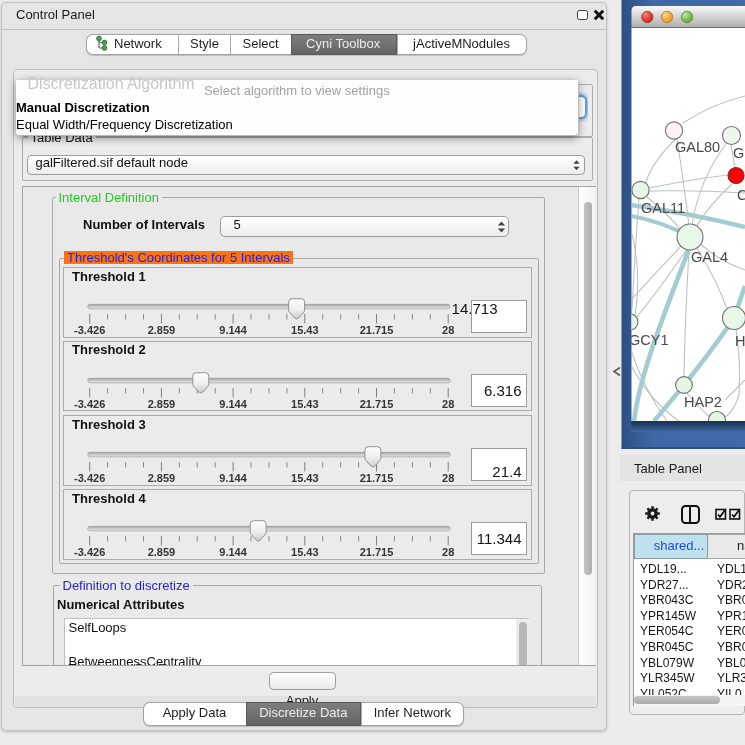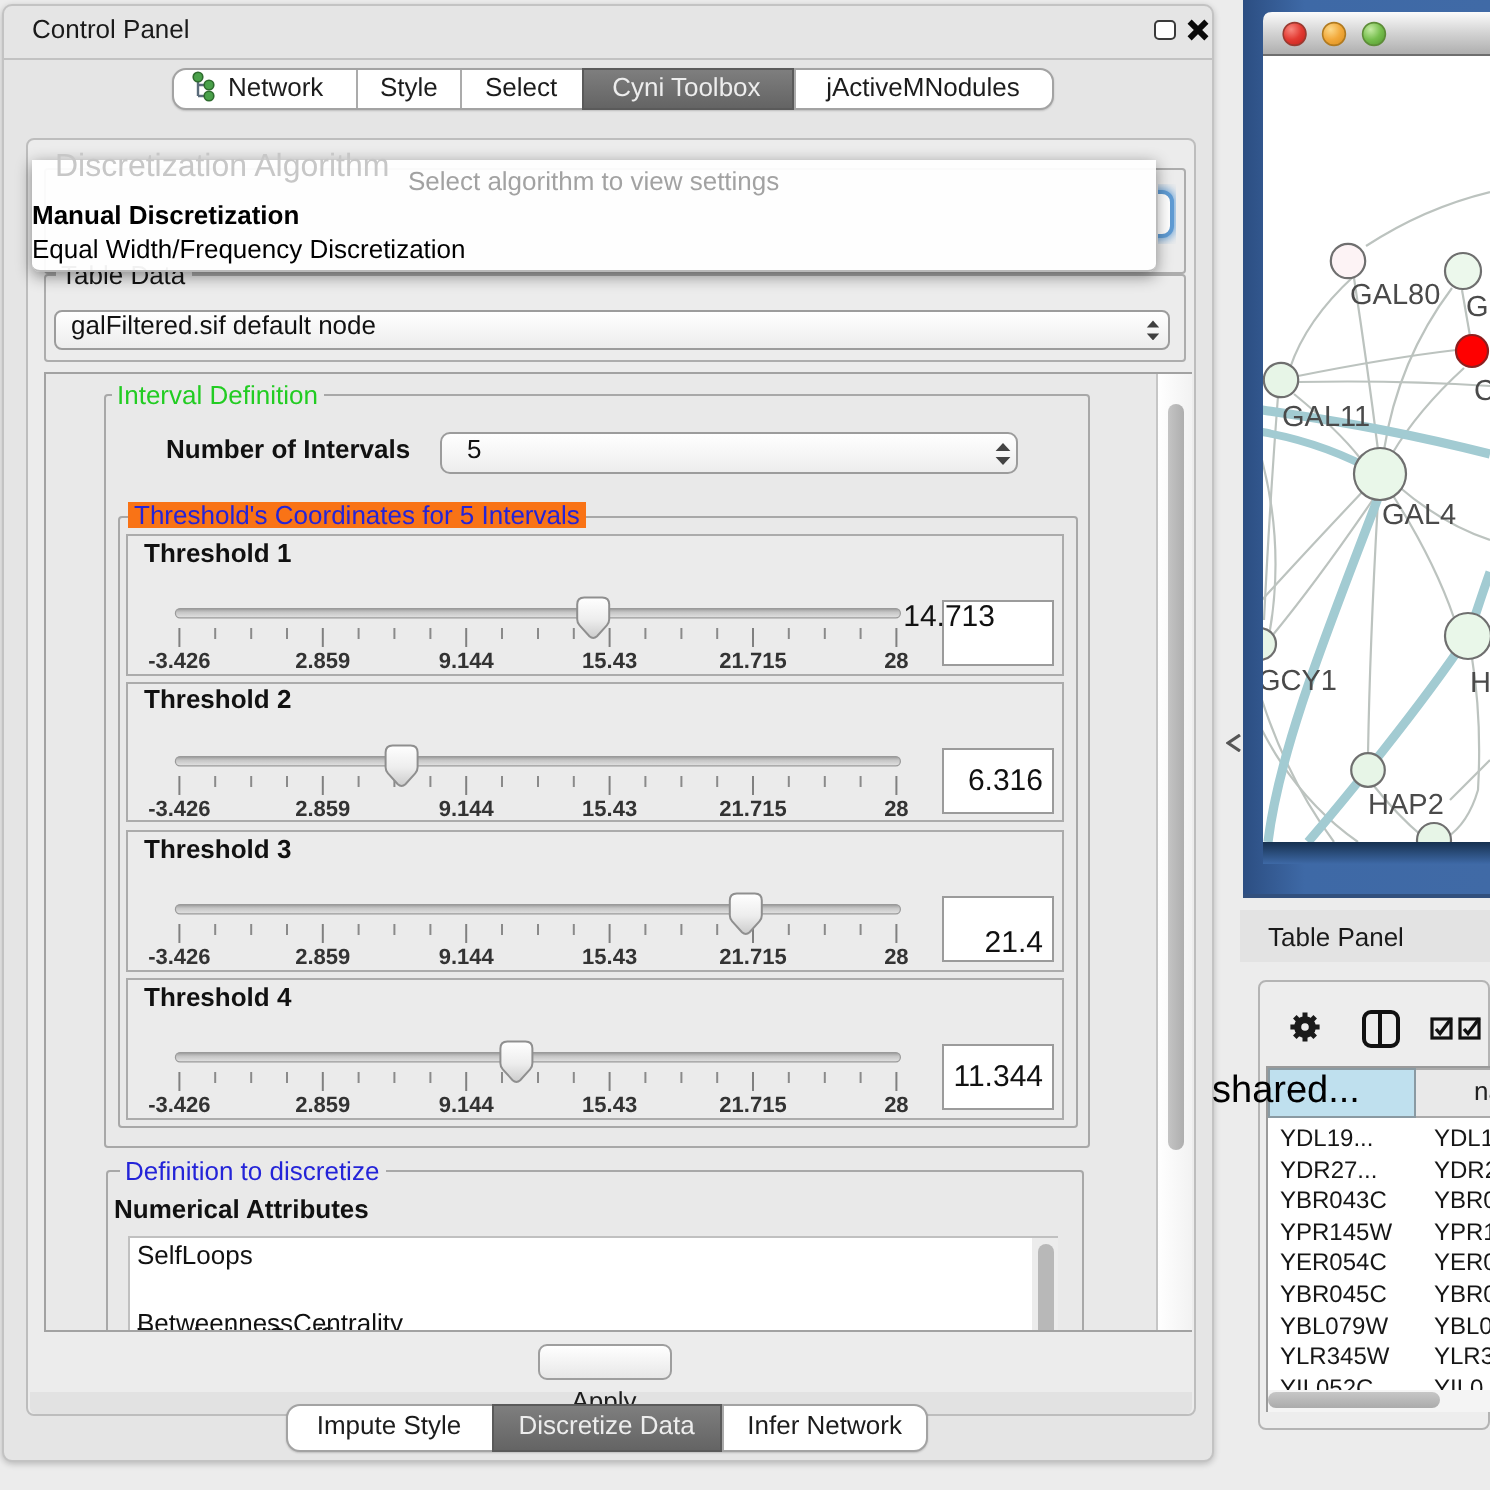--- a/index.html
+++ b/index.html
@@ -255,21 +255,21 @@
 <div style="left:461.5px;transform:translateX(-50%);position:absolute;top:36.5px;font-size:13px;color:#1c1c1c;font-weight:normal;font-family:'Liberation Sans', sans-serif;white-space:nowrap;line-height:13px;">jActiveMNodules</div>
 <svg class="abs" style="left:95px;top:34.5px" width="14" height="17" viewBox="0 0 14 17">
 <path d="M4 4 V13 M4 7.5 H9 M4 13 H9" stroke="#5a6b7a" stroke-width="1.2" fill="none"></path>
 <circle cx="4" cy="3.5" r="2.4" fill="#4aa14a" stroke="#2e6b2e" stroke-width="0.8"></circle>
 <circle cx="9.5" cy="7.5" r="2.4" fill="#4aa14a" stroke="#2e6b2e" stroke-width="0.8"></circle>
 <circle cx="9.5" cy="13" r="2.4" fill="#4aa14a" stroke="#2e6b2e" stroke-width="0.8"></circle>
 </svg>
 <div style="position:absolute;left:143.0px;top:702.0px;width:321.0px;height:24.0px;background:#fff;border:1px solid #a3a3a3;border-radius:7px;box-shadow:0 0.5px 1px rgba(0,0,0,0.18)"></div>
 <div style="position:absolute;left:246.0px;top:702.0px;width:114.5px;height:24.0px;background:linear-gradient(#7e7e7e,#646464);border:1px solid #5a5a5a;"></div>
 <div style="position:absolute;left:360.5px;top:703.0px;width:1.0px;height:22.0px;background:#ababab"></div>
-<div style="left:194.5px;transform:translateX(-50%);position:absolute;top:706.2px;font-size:13px;color:#1c1c1c;font-weight:normal;font-family:'Liberation Sans', sans-serif;white-space:nowrap;line-height:13px;">Impute Style</div>
+<div style="left:194.5px;transform:translateX(-50%);position:absolute;top:706.2px;font-size:13px;color:#1c1c1c;font-weight:normal;font-family:'Liberation Sans', sans-serif;white-space:nowrap;line-height:13px;">Apply Data</div>
 <div style="left:303.3px;transform:translateX(-50%);position:absolute;top:706.2px;font-size:13px;color:#ededed;font-weight:normal;font-family:'Liberation Sans', sans-serif;white-space:nowrap;line-height:13px;">Discretize Data</div>
 <div style="left:412.3px;transform:translateX(-50%);position:absolute;top:706.2px;font-size:13px;color:#1c1c1c;font-weight:normal;font-family:'Liberation Sans', sans-serif;white-space:nowrap;line-height:13px;">Infer Network</div>
 <div style="position:absolute;left:15.5px;top:80.0px;width:562.5px;height:56.0px;background:rgba(255,255,255,0.94);border-radius:0 0 4px 4px;box-shadow:0 2px 8px rgba(0,0,0,0.45);border-bottom:1px solid #b9b9b9"></div>
 <div style="left:27.5px;position:absolute;top:76.7px;font-size:16px;color:#c7c7c7;font-weight:normal;font-family:'Liberation Sans', sans-serif;white-space:nowrap;line-height:13px;">Discretization Algorithm</div>
 <div style="left:296.8px;transform:translateX(-50%);position:absolute;top:83.7px;font-size:13px;color:#a2a2a2;font-weight:normal;font-family:'Liberation Sans', sans-serif;white-space:nowrap;line-height:13px;">Select algorithm to view settings</div>
 <div style="left:16.0px;position:absolute;top:100.7px;font-size:13px;color:#000;font-weight:bold;font-family:'Liberation Sans', sans-serif;white-space:nowrap;line-height:13px;">Manual Discretization</div>
 <div style="left:16.0px;position:absolute;top:117.7px;font-size:13px;color:#000;font-weight:normal;font-family:'Liberation Sans', sans-serif;white-space:nowrap;line-height:13px;text-align:right;">Equal Width/Frequency Discretization</div>
 <svg class="abs" style="left:613px;top:367px" width="8" height="9" viewBox="0 0 8 9">
 <path d="M7 0.5 L1 4.5 L7 8.5" fill="none" stroke="#555" stroke-width="1.6"></path>
 </svg>
@@ -388,21 +388,21 @@
 <rect x="1" y="1.5" width="9.5" height="9.5" fill="none" stroke="#111" stroke-width="1.6"></rect>
 <path d="M3 6.5 L5 8.8 L10.6 1.2" fill="none" stroke="#111" stroke-width="1.7"></path>
 </svg>
 <svg class="abs" style="left:728.5px;top:507.5px" width="12" height="12" viewBox="0 0 12 12">
 <rect x="1" y="1.5" width="9.5" height="9.5" fill="none" stroke="#111" stroke-width="1.6"></rect>
 <path d="M3 6.5 L5 8.8 L10.6 1.2" fill="none" stroke="#111" stroke-width="1.7"></path>
 </svg>
 <div style="position:absolute;left:632.5px;top:532.5px;width:112.5px;height:173.5px;background:#fff;border:1px solid #9a9a9a"></div>
 <div style="position:absolute;left:633.5px;top:533.5px;width:74.5px;height:25.0px;background:#bfe0ee;border:1px solid #8a9aa2"></div>
 <div style="position:absolute;left:708.0px;top:533.5px;width:37.0px;height:25.0px;background:#e9e9e9;border-top:1px solid #aaa;border-bottom:1px solid #aaa"></div>
-<div style="left:643px;transform:translateX(-50%);position:absolute;top:539.2px;font-size:19px;color:#000000;font-weight:normal;font-family:'Liberation Sans', sans-serif;white-space:nowrap;line-height:13px;">shared...</div>
+<div style="left:679px;transform:translateX(-50%);position:absolute;top:539.2px;font-size:13px;color:#1d4ed8;font-weight:normal;font-family:'Liberation Sans', sans-serif;white-space:nowrap;line-height:13px;">shared...</div>
 <div style="left:737.0px;position:absolute;top:539.2px;font-size:13px;color:#222;font-weight:normal;font-family:'Liberation Sans', sans-serif;white-space:nowrap;line-height:13px;">na</div>
 <div class="abs" style="left:633.5px;top:558.5px;width:111px;height:136px;overflow:hidden;background:#fff">
 <div style="position:absolute;left:6.5px;top:4.5px;font-size:12px;color:#161616;line-height:12px;white-space:nowrap">YDL19...</div>
 <div style="position:absolute;left:83.5px;top:4.5px;font-size:12px;color:#161616;line-height:12px;white-space:nowrap">YDL1</div>
 <div style="position:absolute;left:6.5px;top:20.1px;font-size:12px;color:#161616;line-height:12px;white-space:nowrap">YDR27...</div>
 <div style="position:absolute;left:83.5px;top:20.1px;font-size:12px;color:#161616;line-height:12px;white-space:nowrap">YDR2</div>
 <div style="position:absolute;left:6.5px;top:35.7px;font-size:12px;color:#161616;line-height:12px;white-space:nowrap">YBR043C</div>
 <div style="position:absolute;left:83.5px;top:35.7px;font-size:12px;color:#161616;line-height:12px;white-space:nowrap">YBR0</div>
 <div style="position:absolute;left:6.5px;top:51.3px;font-size:12px;color:#161616;line-height:12px;white-space:nowrap">YPR145W</div>
 <div style="position:absolute;left:83.5px;top:51.3px;font-size:12px;color:#161616;line-height:12px;white-space:nowrap">YPR1</div>

